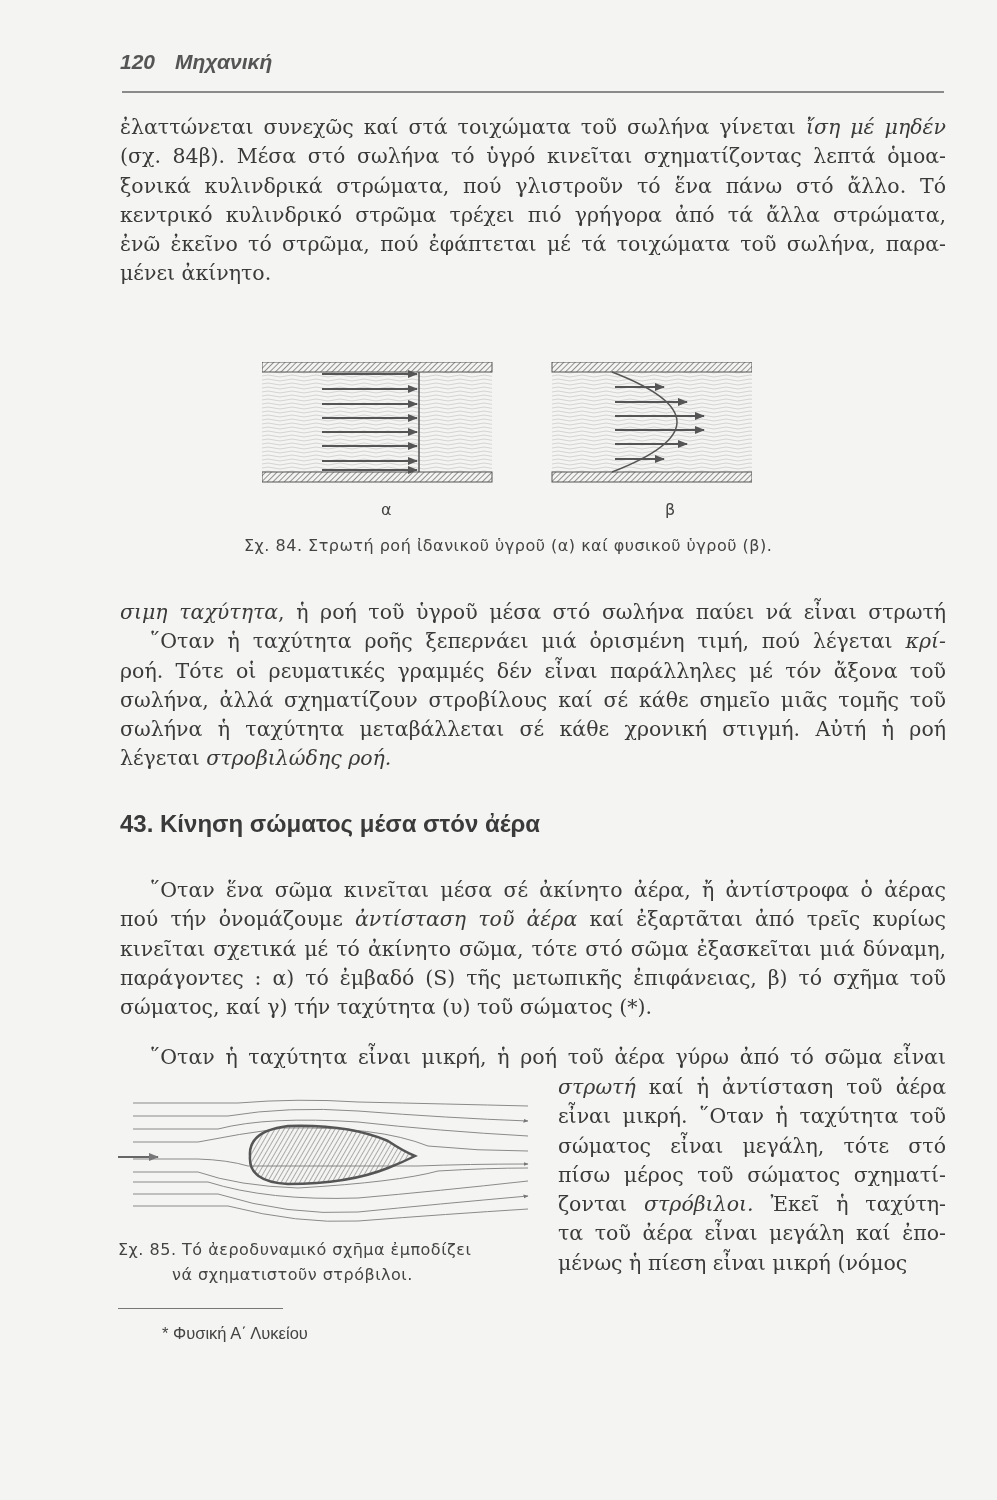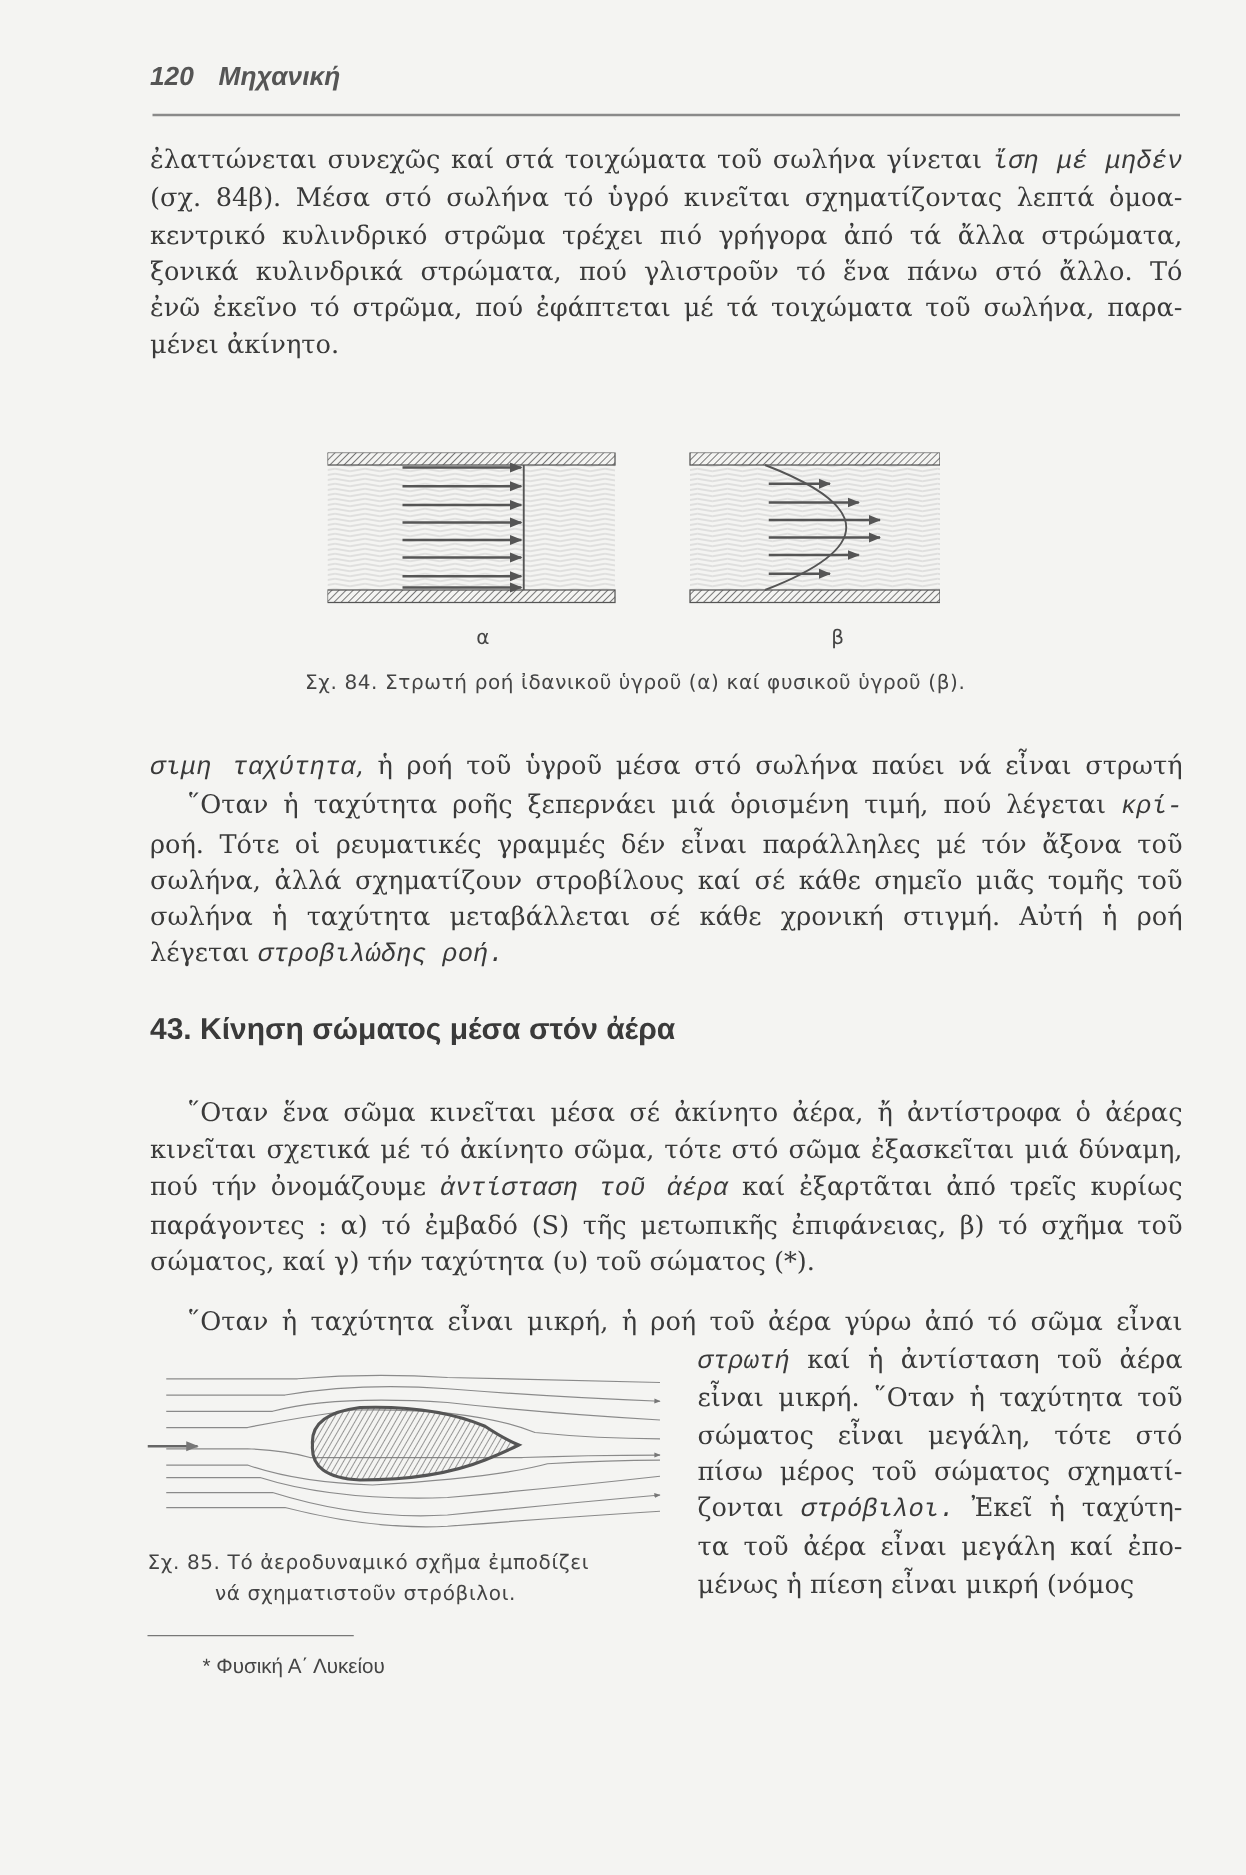--- a/index.html
+++ b/index.html
@@ -22,21 +22,21 @@
       position: absolute; left: 122px; top: 91px; width: 822px; height: 2px;
       background: #8a8a8a;
     }
     .para {
       position: absolute; left: 120px; width: 826px;
       font-size: 20.5px; line-height: 29.3px; text-align: justify;
       text-align-last: left;
     }
     .para .line { display: block; white-space: nowrap; text-align-last: justify; text-align: justify; }
     .para .line.last { text-align-last: left; }
-    em, .it { font-style: italic; font-family: Liberation Mono, monospace; }
+    em, .it { font-style: italic; }
     .figure84 { position: absolute; left: 262px; top: 362px; width: 490px; height: 130px; }
     .fig-label {
       position: absolute; font-family: "DejaVu Sans", sans-serif; font-size: 16px; color: #444;
     }
     .caption {
       position: absolute; font-family: "DejaVu Sans", sans-serif; font-size: 16px; color: #444;
       letter-spacing: 0.5px;
     }
     .section-heading {
       position: absolute; left: 120px; top: 810px;
@@ -57,22 +57,22 @@
 
   <div class="header">
     <span class="num">120</span>
     <span>Μηχανική</span>
   </div>
   <div class="header-rule"></div>
 
   <div class="para" style="top:113px;">
     <span class="line"><span>ἐλαττώνεται συνεχῶς καί στά τοιχώματα τοῦ σωλήνα γίνεται </span><em>ἴση μέ μηδέν</em></span>
     <span class="line">(σχ. 84β). Μέσα στό σωλήνα τό ὑγρό κινεῖται σχηματίζοντας λεπτά ὁμοα-</span>
+    <span class="line">ξονικά κυλινδρικά στρώματα, πού γλιστροῦν τό ἕνα πάνω στό ἄλλο. Τό</span>
     <span class="line">κεντρικό κυλινδρικό στρῶμα τρέχει πιό γρήγορα ἀπό τά ἄλλα στρώματα,</span>
-    <span class="line">ξονικά κυλινδρικά στρώματα, πού γλιστροῦν τό ἕνα πάνω στό ἄλλο. Τό</span>
     <span class="line">ἐνῶ ἐκεῖνο τό στρῶμα, πού ἐφάπτεται μέ τά τοιχώματα τοῦ σωλήνα, παρα-</span>
     <span class="line last">μένει ἀκίνητο.</span>
   </div>
 
   <div class="figure84">
     <svg width="490" height="130" viewBox="0 0 490 130">
       <defs>
         <pattern id="hatch" width="4" height="4" patternUnits="userSpaceOnUse" patternTransform="rotate(45)">
           <line x1="0" y1="0" x2="0" y2="4" stroke="#666" stroke-width="1.4"></line>
         </pattern>
@@ -123,22 +123,22 @@
     <span class="line">ροή. Τότε οἱ ρευματικές γραμμές δέν εἶναι παράλληλες μέ τόν ἄξονα τοῦ</span>
     <span class="line">σωλήνα, ἀλλά σχηματίζουν στροβίλους καί σέ κάθε σημεῖο μιᾶς τομῆς τοῦ</span>
     <span class="line">σωλήνα ἡ ταχύτητα μεταβάλλεται σέ κάθε χρονική στιγμή. Αὐτή ἡ ροή</span>
     <span class="line last"><span>λέγεται </span><em>στροβιλώδης ροή.</em></span>
   </div>
 
   <div class="section-heading">43. Κίνηση σώματος μέσα στόν ἀέρα</div>
 
   <div class="para" style="top:876px;">
     <span class="line" style="padding-left:30px;">῞Οταν ἕνα σῶμα κινεῖται μέσα σέ ἀκίνητο ἀέρα, ἤ ἀντίστροφα ὁ ἀέρας</span>
+    <span class="line"><span>πού τήν ὀνομάζουμε </span><em>ἀντίσταση τοῦ ἀέρα</em><span> καί ἐξαρτᾶται ἀπό τρεῖς κυρίως</span></span>
     <span class="line">κινεῖται σχετικά μέ τό ἀκίνητο σῶμα, τότε στό σῶμα ἐξασκεῖται μιά δύναμη,</span>
-    <span class="line"><span>πού τήν ὀνομάζουμε </span><em>ἀντίσταση τοῦ ἀέρα</em><span> καί ἐξαρτᾶται ἀπό τρεῖς κυρίως</span></span>
     <span class="line">παράγοντες : α) τό ἐμβαδό (S) τῆς μετωπικῆς ἐπιφάνειας, β) τό σχῆμα τοῦ</span>
     <span class="line last">σώματος, καί γ) τήν ταχύτητα (υ) τοῦ σώματος (*).</span>
   </div>
 
   <div class="para" style="top:1043px;">
     <span class="line" style="padding-left:30px;">῞Οταν ἡ ταχύτητα εἶναι μικρή, ἡ ροή τοῦ ἀέρα γύρω ἀπό τό σῶμα εἶναι</span>
   </div>
 
   <div class="narrow" style="top:1073px;">
     <span class="line"><em>στρωτή</em><span> καί ἡ ἀντίσταση τοῦ ἀέρα</span></span>

